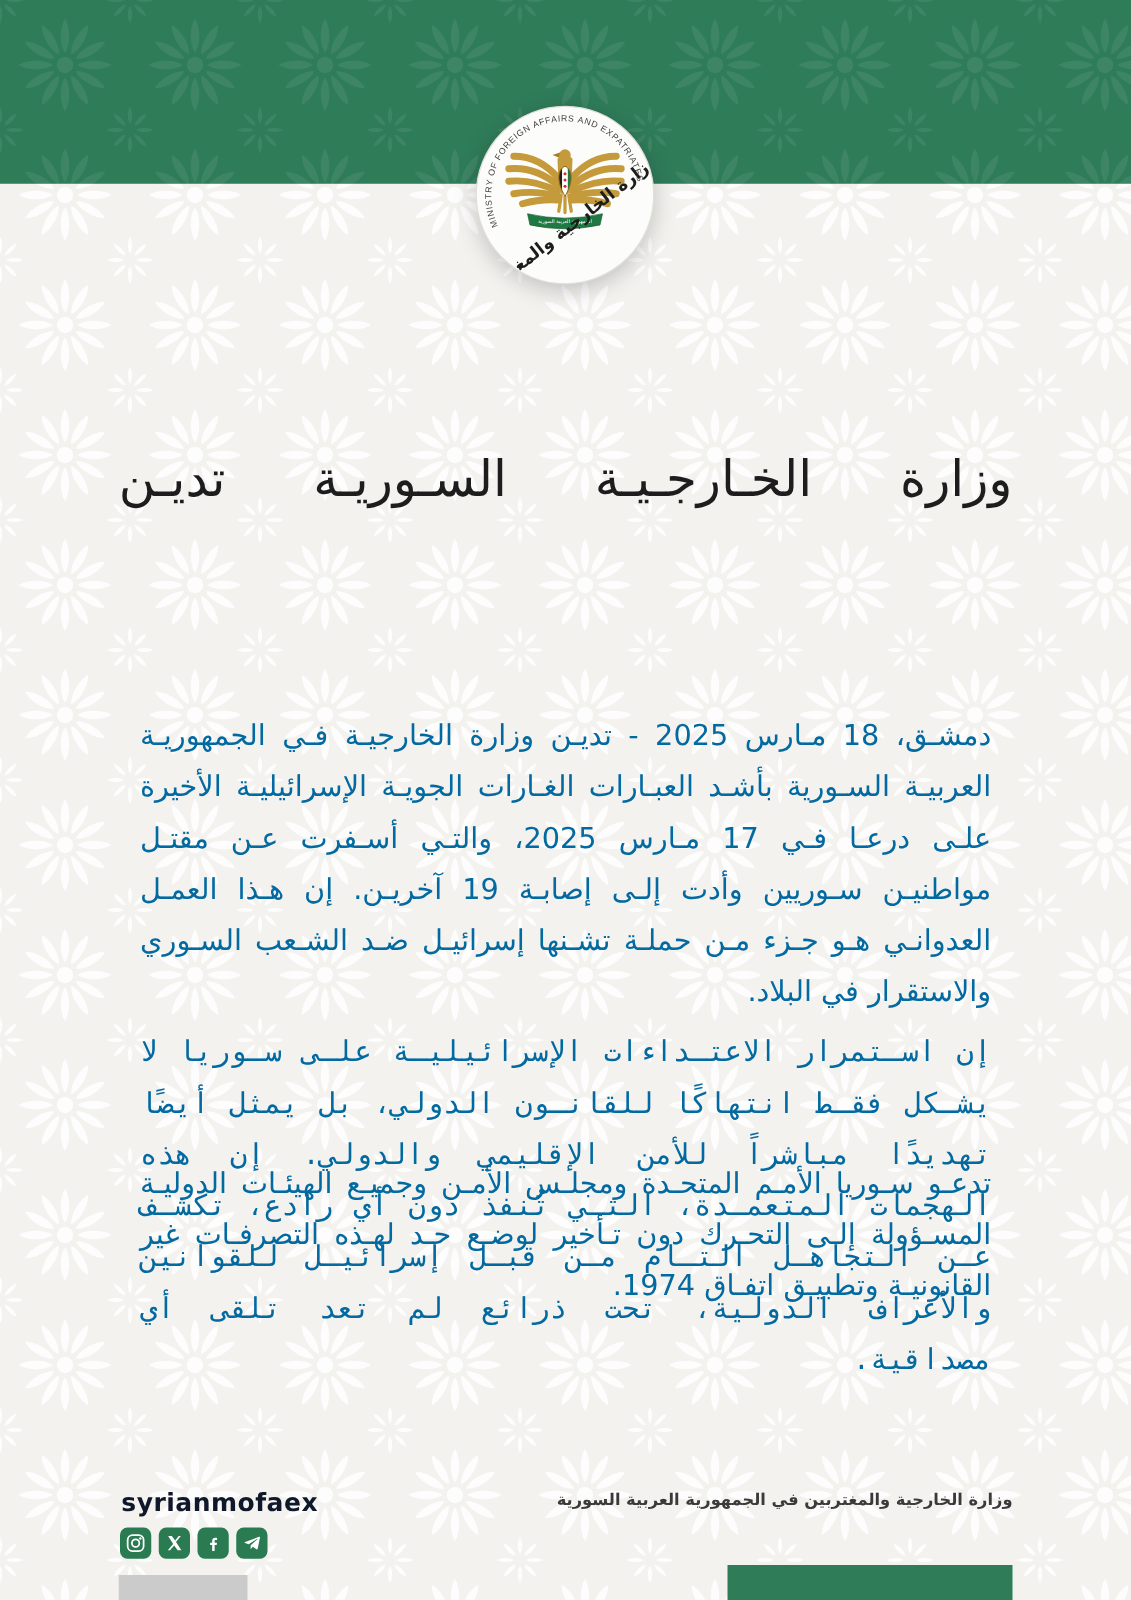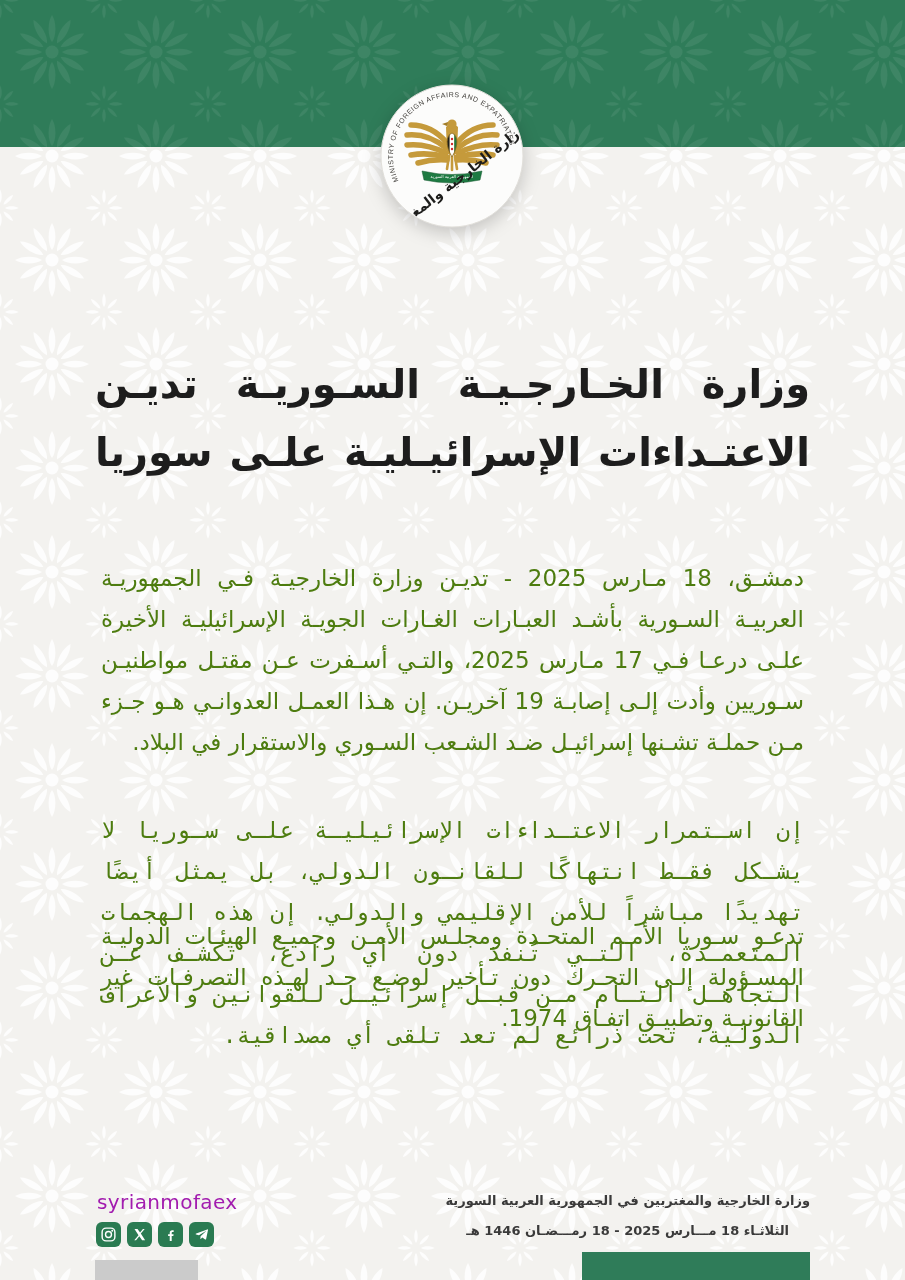--- a/index.html
+++ b/index.html
@@ -4,27 +4,27 @@
 <style>
   html,body{margin:0;padding:0;}
   body{width:905px;height:1280px;background:#ffffff;font-family:"DejaVu Sans",sans-serif;}
   .page{position:relative;width:905px;height:1280px;background:#f3f2ef;overflow:hidden;}
   .pat-page{position:absolute;top:0;left:0;z-index:0;}
   .header-band{position:absolute;top:0;left:0;width:905px;height:147px;background:#2f7c59;z-index:1;}
   .header-band svg{position:absolute;top:0;left:0;}
   .emblem{position:absolute;top:84px;left:380px;width:144px;height:144px;z-index:3;}
   .emblem svg{filter:drop-shadow(0 5px 9px rgba(0,0,0,.20));}
   .headline{position:absolute;left:95px;right:95px;top:350px;z-index:2;direction:rtl;
-            color:#1d1d1d;font-weight:bold;font-size:40px;line-height:68px;}
+            color:#1d1d1d;font-weight:normal;font-size:40px;line-height:68px;}
   .headline .hl{text-align:justify;text-align-last:justify;white-space:nowrap;overflow:hidden;}
   .para{position:absolute;left:95px;right:95px;z-index:2;direction:rtl;text-align:justify;
-        font-size:23px;line-height:41px;color:#4d7c0f;margin:6px;}
+        font-size:23px;line-height:41px;color:#0369a1;margin:17px;}
   .p1{top:552px;} .p2{top:806px;font-family:Liberation Mono, monospace;} .p3{top:910px;}
   .handle{position:absolute;left:97px;top:1190px;z-index:2;font-size:20px;letter-spacing:.4px;
-          color:#a21caf;font-weight:400;}
+          color:#0f172a;font-weight:700;}
   .social-row{position:absolute;left:96px;top:1222px;z-index:2;display:flex;gap:6px;}
   .social-btn{width:25px;height:25px;border-radius:6px;background:#2a7b52;display:flex;
               align-items:center;justify-content:center;cursor:pointer;}
   .social-btn svg{display:block;}
   .gray-bar{position:absolute;left:95px;top:1260px;width:103px;height:20px;background:#cbcbcb;z-index:2;}
   .green-bar{position:absolute;right:95px;top:1252px;width:228px;height:28px;background:#2f7c59;z-index:2;}
   .footer-right{position:absolute;right:95px;top:1186px;z-index:2;direction:rtl;text-align:center;
                 color:#3a3a3a;font-size:13px;font-weight:bold;line-height:30px;}
 </style>
 </head>
@@ -130,21 +130,20 @@
         <text x="0" y="31" text-anchor="middle" direction="rtl" font-size="4" fill="#ffffff" font-family="'DejaVu Sans',sans-serif">الجمهورية العربية السورية</text>
       </g>
       <g clip-path="url(#sealClip)">
         <text transform="translate(76,102) rotate(-38)" text-anchor="middle" direction="rtl" font-size="14" font-weight="bold" fill="#1d1d1b" font-family="'DejaVu Sans',sans-serif">وزارة الخارجية والمغتربين</text>
       </g>
     </svg>
   </div>
 
   <div class="headline">
     <div class="hl">وزارة الخـارجـيـة السـوريـة تديـن</div>
-    <div class="hl">الاعتـداءات الإسرائيـليـة علـى سوريا</div>
   </div>
 
   <p class="para p1">دمشـق، 18 مـارس 2025 - تديـن وزارة الخارجيـة فـي الجمهوريـة العربيـة السـورية بأشـد العبـارات الغـارات الجويـة الإسرائيليـة الأخيرة علـى درعـا فـي 17 مـارس 2025، والتـي أسـفرت عـن مقتـل مواطنيـن سـوريين وأدت إلـى إصابـة 19 آخريـن. إن هـذا العمـل العدوانـي هـو جـزء مـن حملـة تشـنها إسرائيـل ضـد الشـعب السـوري والاستقرار في البلاد.</p>
   <p class="para p2">إن اسـتمرار الاعتـداءات الإسرائيليـة علـى سـوريا لا يشـكل فقـط انتهاكًا للقانـون الدولي، بل يمثل أيضًا تهديدًا مباشراً للأمن الإقليمي والدولي. إن هذه الهجمات المتعمـدة، التـي تُنفذ دون أي رادع، تكشـف عـن التجاهـل التـام مـن قبـل إسرائيـل للقوانين والأعراف الدولية، تحت ذرائع لم تعد تلقى أي مصداقية.</p>
   <p class="para p3">تدعـو سـوريا الأمـم المتحـدة ومجلـس الأمـن وجميـع الهيئـات الدوليـة المسـؤولة إلـى التحـرك دون تـأخير لوضـع حـد لهـذه التصرفـات غير القانونيـة وتطبيـق اتفـاق 1974.</p>
 
   <div class="handle">syrianmofaex</div>
 
   <div class="social-row">
     <div class="social-btn">
@@ -168,18 +167,17 @@
       <svg width="16" height="16" viewBox="0 0 24 24">
         <path d="M21 4.6 18.2 18c-.2.9-.8 1.1-1.5.7l-4.2-3.1-2 2c-.25.25-.5.5-.95.5l.3-4.4 8-7.2c.35-.3-.08-.5-.54-.2L7.4 12.5 3.1 11.2c-.9-.3-.9-.9.2-1.3L19.8 3.6c.8-.3 1.5.2 1.2 1z" fill="#fff"></path>
       </svg>
     </div>
   </div>
 
   <div class="gray-bar"></div>
 
   <div class="footer-right">
     <div>وزارة الخارجية والمغتربين في الجمهورية العربية السورية</div>
-    <div>الثلاثـاء 18 مـــارس 2025 - 18 رمـــضـان 1446 هـ</div>
   </div>
 
   <div class="green-bar"></div>
 
 </div>
 
 </body></html>

